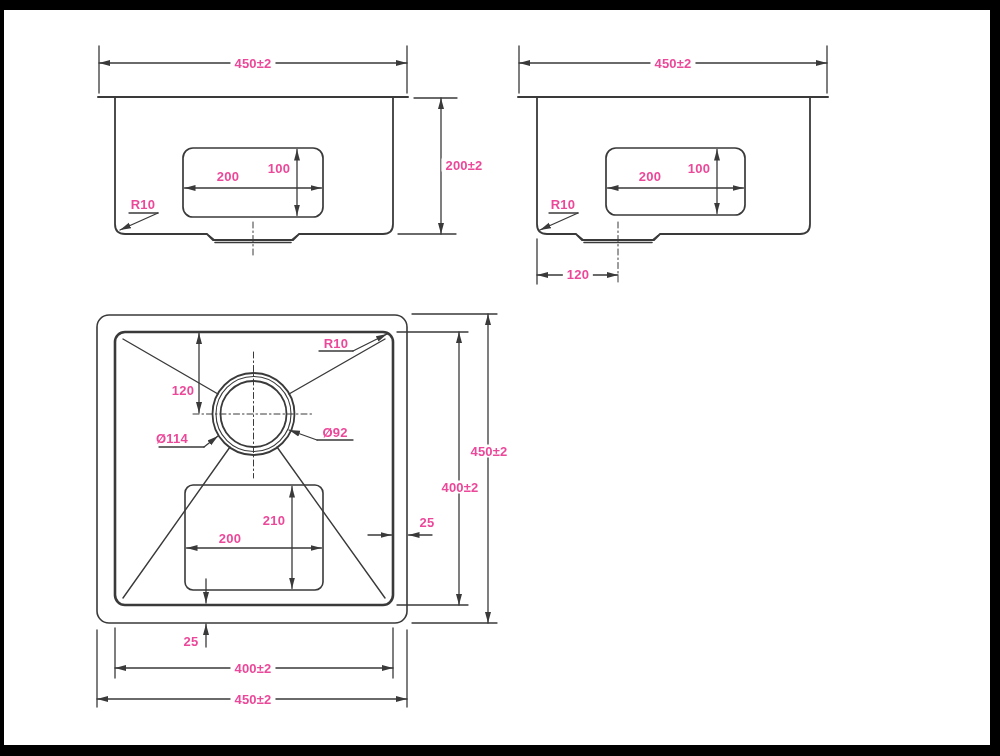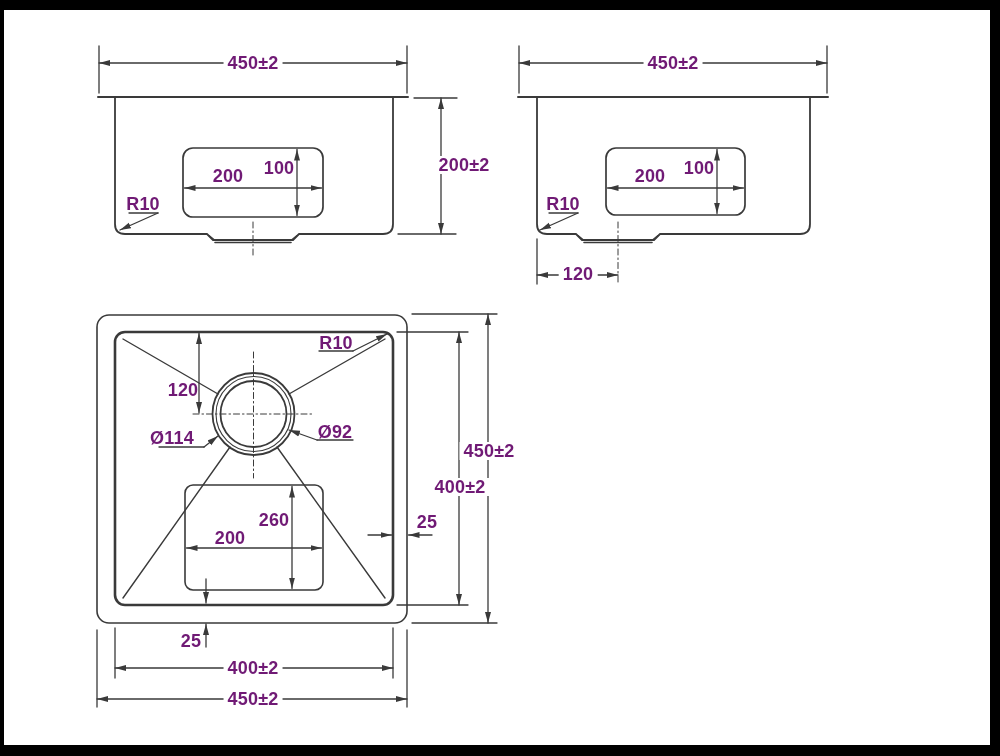--- a/index.html
+++ b/index.html
@@ -5,22 +5,22 @@
   html,body { margin:0; padding:0; background:#ffffff; }
   .stage { position:relative; width:1000px; height:756px; background:#ffffff; overflow:hidden;
            font-family:"Liberation Sans", sans-serif; }
   .frame-band { position:absolute; background:#000; }
   .band-top    { left:0; top:0; width:1000px; height:10px; }
   .band-bottom { left:0; top:745px; width:1000px; height:11px; }
   .band-right  { left:990px; top:0; width:10px; height:756px; }
   .band-left   { left:0; top:0; width:4px; height:756px; }
   svg.draw { position:absolute; left:0; top:0; }
   .lbl { position:absolute; transform:translate(-50%,-50%);
-         font-family:"Liberation Sans", sans-serif; font-weight:600; font-size:18px;
-         color:#701a75; white-space:nowrap; letter-spacing:0.2px; line-height:1; }
+         font-family:"Liberation Sans", sans-serif; font-weight:600; font-size:13px;
+         color:#ec4899; white-space:nowrap; letter-spacing:0.2px; line-height:1; }
   .bg { background:#ffffff; padding:0 4px; }
 </style>
 </head>
 <body>
 
 <div class="stage">
 
   <svg class="draw" width="1000" height="756" viewBox="0 0 1000 756" fill="none" stroke="#3a3a3a" stroke-width="1.3" stroke-linecap="round" stroke-linejoin="round">
     <defs>
       <marker id="ae" orient="auto" markerUnits="userSpaceOnUse" markerWidth="12" markerHeight="8" refX="11" refY="4">
@@ -139,21 +139,21 @@
   <span class="lbl bg" style="left:673px; top:63px">450±2</span>
   <span class="lbl" style="left:650px; top:176px">200</span>
   <span class="lbl" style="left:699px; top:168px">100</span>
   <span class="lbl" style="left:563px; top:204px">R10</span>
   <span class="lbl bg" style="left:578px; top:274px">120</span>
 
   <span class="lbl" style="left:183px; top:390px">120</span>
   <span class="lbl" style="left:336px; top:343px">R10</span>
   <span class="lbl" style="left:172px; top:438px">Ø114</span>
   <span class="lbl" style="left:335px; top:432px">Ø92</span>
-  <span class="lbl" style="left:274px; top:520px">260</span>
+  <span class="lbl" style="left:274px; top:520px">210</span>
   <span class="lbl" style="left:230px; top:538px">200</span>
   <span class="lbl" style="left:427px; top:522px">25</span>
   <span class="lbl" style="left:191px; top:641px">25</span>
   <span class="lbl bg" style="left:489px; top:451px">450±2</span>
   <span class="lbl bg" style="left:460px; top:487px">400±2</span>
   <span class="lbl bg" style="left:253px; top:668px">400±2</span>
   <span class="lbl bg" style="left:253px; top:699px">450±2</span>
 
   <div class="frame-band band-top"></div>
   <div class="frame-band band-bottom"></div>

